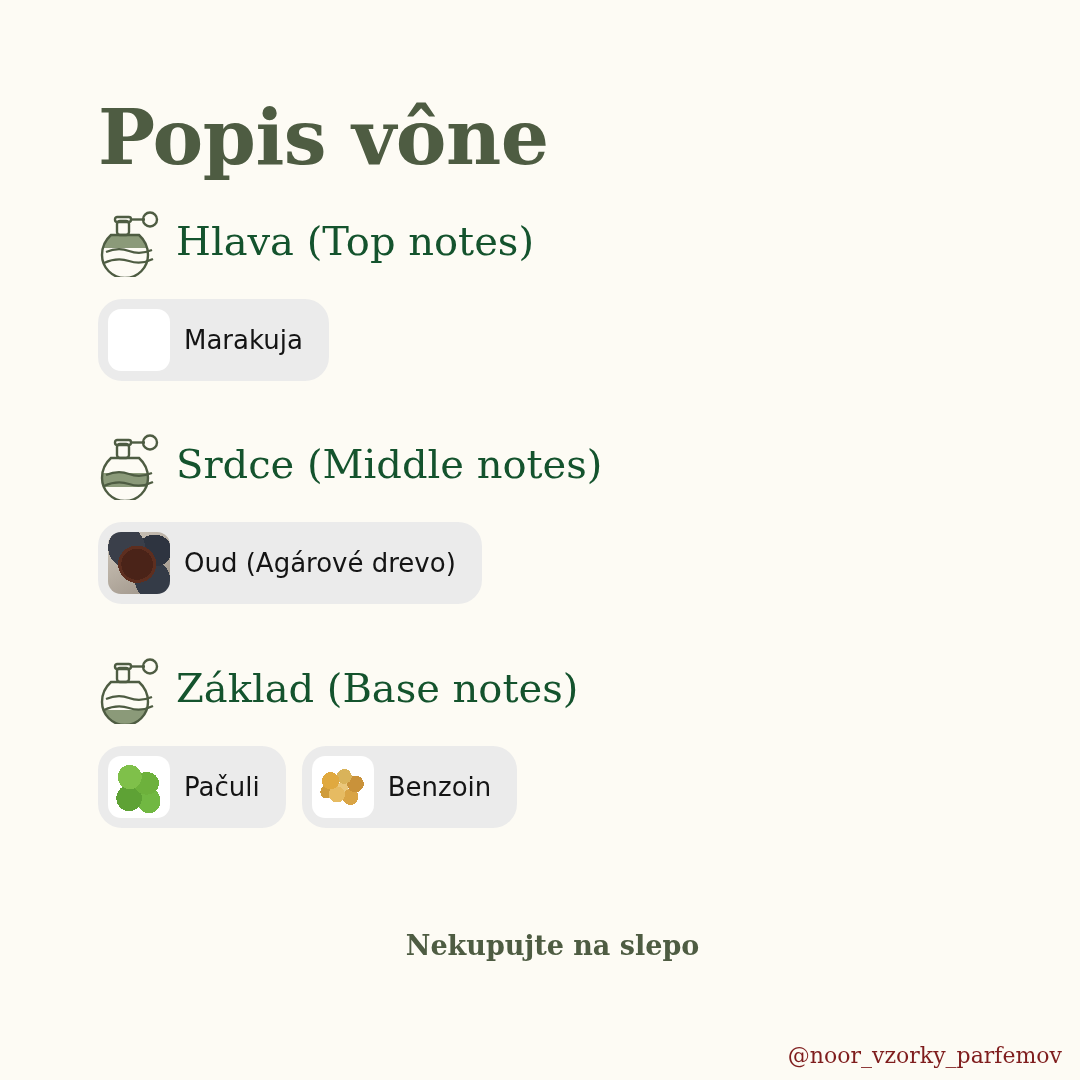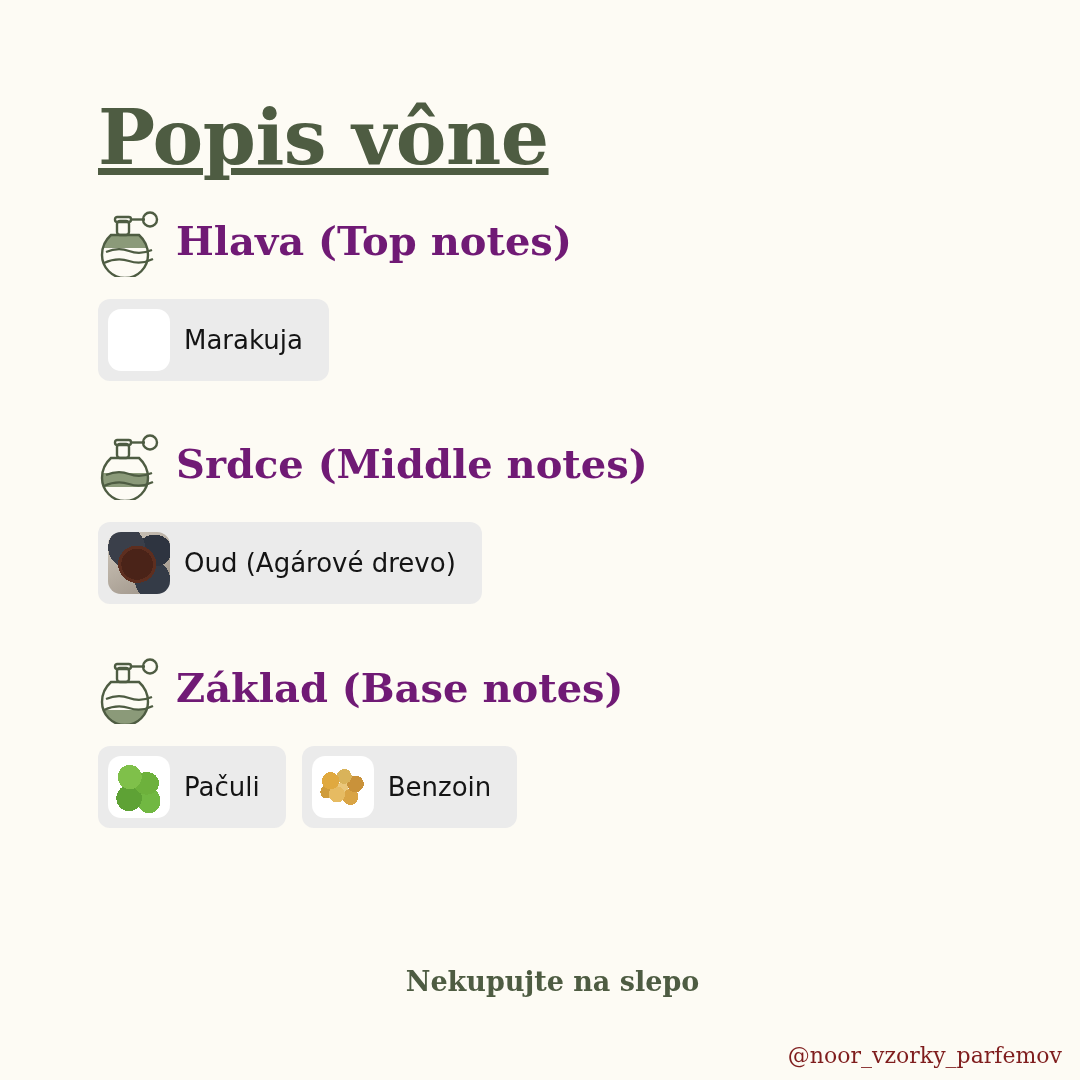--- a/index.html
+++ b/index.html
@@ -18,47 +18,46 @@
   
   .title {
     position:absolute;
     left:98px; top:100px;
     font-family:"DejaVu Serif", serif;
     font-weight:700;
     font-size:76px;
     line-height:1.0;
     color:#4e5c42;
     letter-spacing:-0.5px;
-    text-decoration:underline;
   }
 
   
   .section { position:absolute; left:98px; }
   .head-row { display:flex; align-items:center; gap:16px; }
 
   .bottle { width:62px; height:72px; flex:none; display:block; }
 
   .head-text {
     font-family:"DejaVu Serif", serif;
-    font-weight:700;
+    font-weight:400;
     font-size:40px;
-    color:#701a75;
+    color:#14532d;
     line-height:1;
     white-space:nowrap;
   }
 
   
   .chips { display:flex; gap:16px; margin-top:22px; }
 
   .chip {
     display:flex;
     align-items:center;
     gap:14px;
     background:#ebebeb;
-    border-radius:12px;
+    border-radius:24px;
     padding:10px 26px 10px 10px;
   }
 
   .thumb {
     width:62px; height:62px;
     border-radius:13px;
     flex:none;
     background:#fff;
     background-size:cover;
     background-position:center;
@@ -121,21 +120,21 @@
       radial-gradient(circle at 62% 66%, #d9a445 0 14%, transparent 14%),
       radial-gradient(circle at 50% 50%, #eac77b 0 13%, transparent 13%),
       radial-gradient(circle at 24% 58%, #cf9c3c 0 11%, transparent 11%),
       linear-gradient(#ffffff,#ffffff);
   }
 
   
   .tagline {
     position:absolute;
     left:0; right:0;
-    top:966px;
+    top:930px;
     text-align:center;
     font-family:"DejaVu Serif", serif;
     font-weight:700;
     font-size:27px;
     color:#4e5c42;
     padding-left:25px;
   }
 
   .handle {
     position:absolute;

